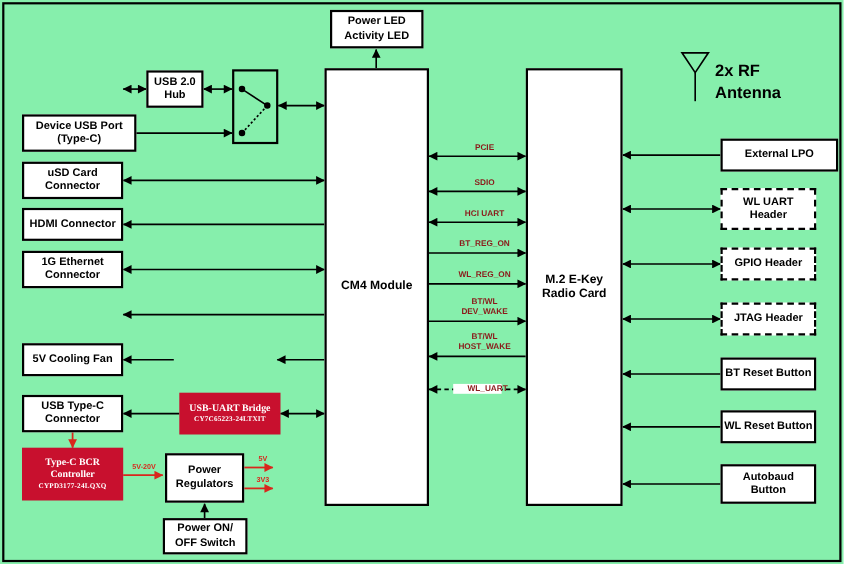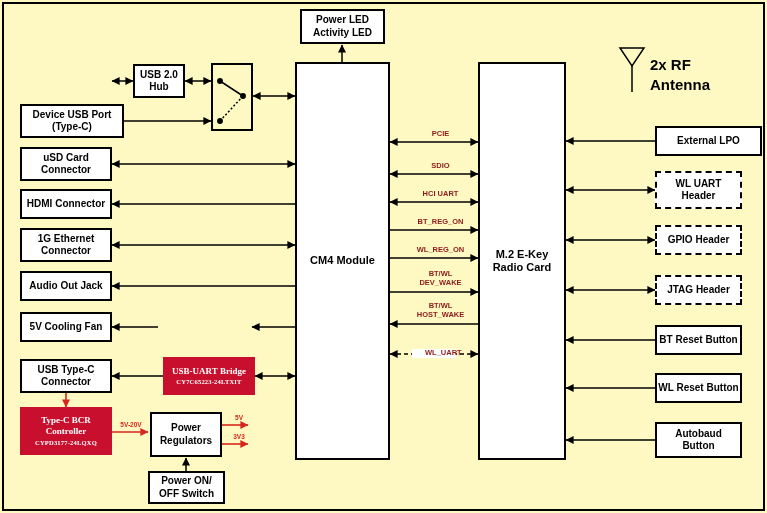--- a/index.html
+++ b/index.html
@@ -1,17 +1,17 @@
 <!DOCTYPE html>
 <html style="--red-box: #C8102E; --sig: #8B1A1A; --pwr: #D9261C;"><head>
 <meta charset="utf-8">
 <style>
   * { margin:0; padding:0; box-sizing:border-box; }
   html,body { background:#fff; font-family:"Liberation Sans", sans-serif; }
-  #canvas { position:relative; width:767px; height:513px; background:#fef9c3; overflow:hidden; }
+  #canvas { position:relative; width:767px; height:513px; background:#86efac; overflow:hidden; }
   #frame { position:absolute; left:2px; top:2px; width:763px; height:509px; border:2px solid #000; }
   svg.wires { position:absolute; left:0; top:0; }
   .box {
     position:absolute; border:2px solid #000; background:#fff;
     display:flex; align-items:center; justify-content:center;
     text-align:center; font-weight:bold; font-size:10px; line-height:1.22;
     white-space:pre-line; color:#000;
   }
   .box.dashed { border-style:dashed; border-width:2px; }
   .box.big { font-size:11px; }
@@ -114,21 +114,20 @@
   <div class="box" style="left:300px;top:9px;width:85px;height:35px">Power LED
 Activity LED</div>
 
   <div class="box" style="left:20px;top:104px;width:104px;height:34px">Device USB Port
 (Type-C)</div>
   <div class="box" style="left:20px;top:147px;width:92px;height:34px">uSD Card
 Connector</div>
   <div class="box" style="left:20px;top:189px;width:92px;height:30px">HDMI Connector</div>
   <div class="box" style="left:20px;top:228px;width:92px;height:34px">1G Ethernet
 Connector</div>
-  <div class="box" style="left:20px;top:271px;width:92px;height:30px">Audio Out Jack</div>
   <div class="box" style="left:20px;top:312px;width:92px;height:30px">5V Cooling Fan</div>
   <div class="box" style="left:20px;top:359px;width:92px;height:34px">USB Type-C
 Connector</div>
   <div class="box red" style="left:20px;top:407px;width:92px;height:48px">
     <span class="ttl">Type-C BCR
 Controller</span>
     <span class="part">CYPD3177-24LQXQ</span>
   </div>
 
   <div class="box" style="left:133px;top:64px;width:52px;height:34px">USB 2.0

